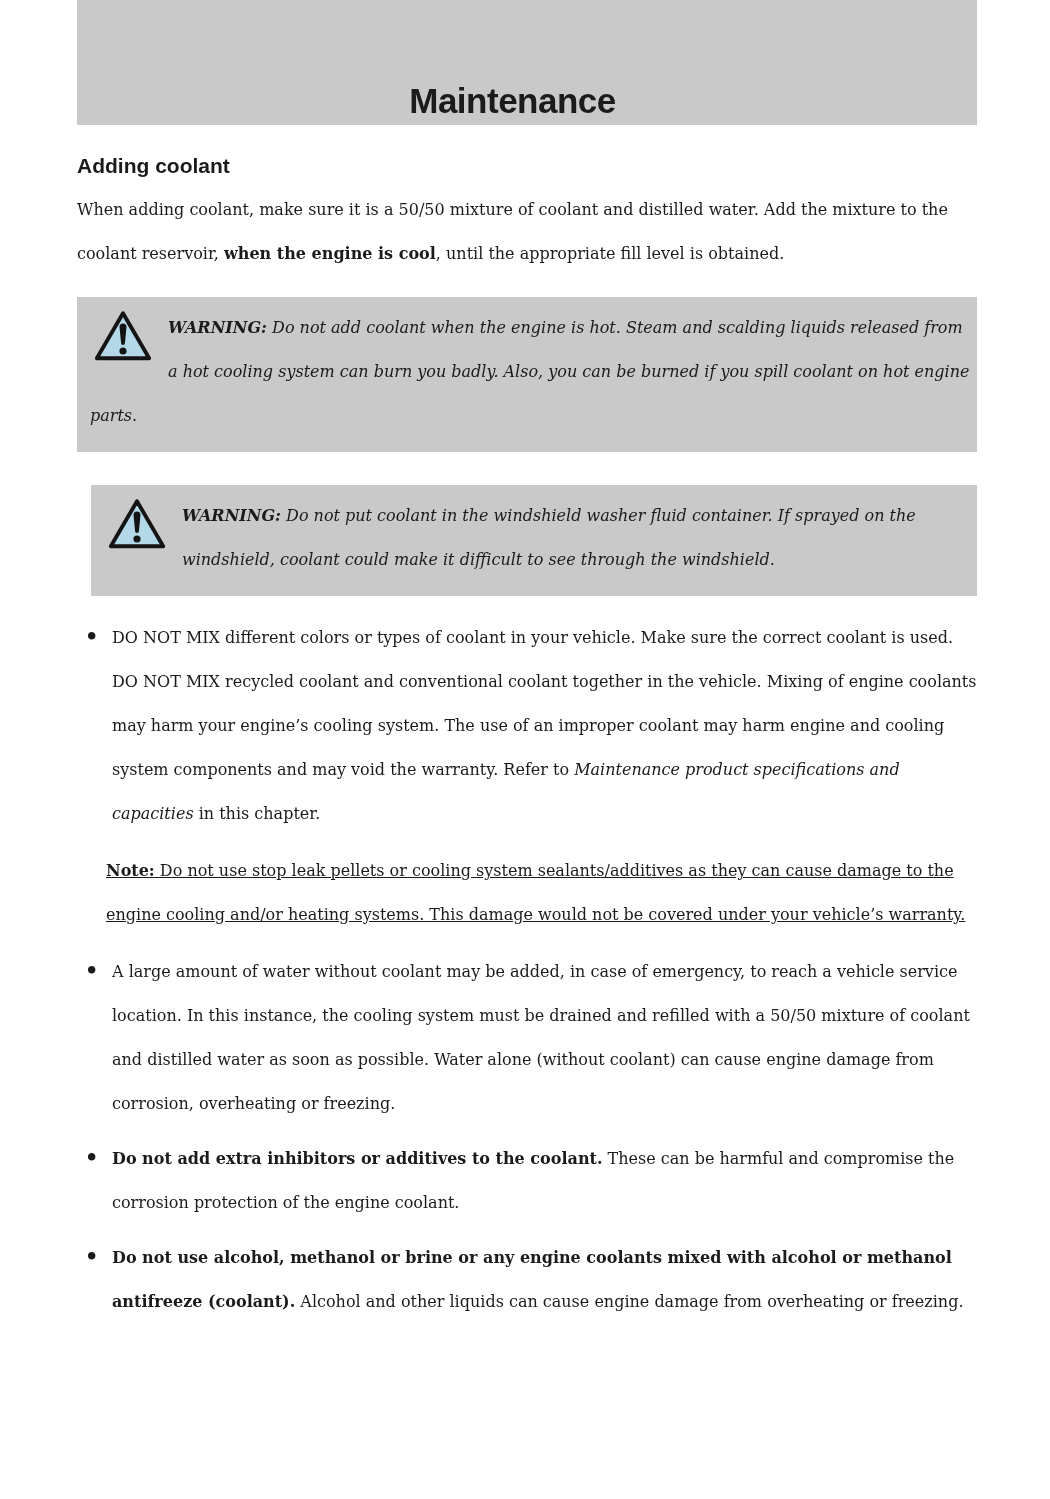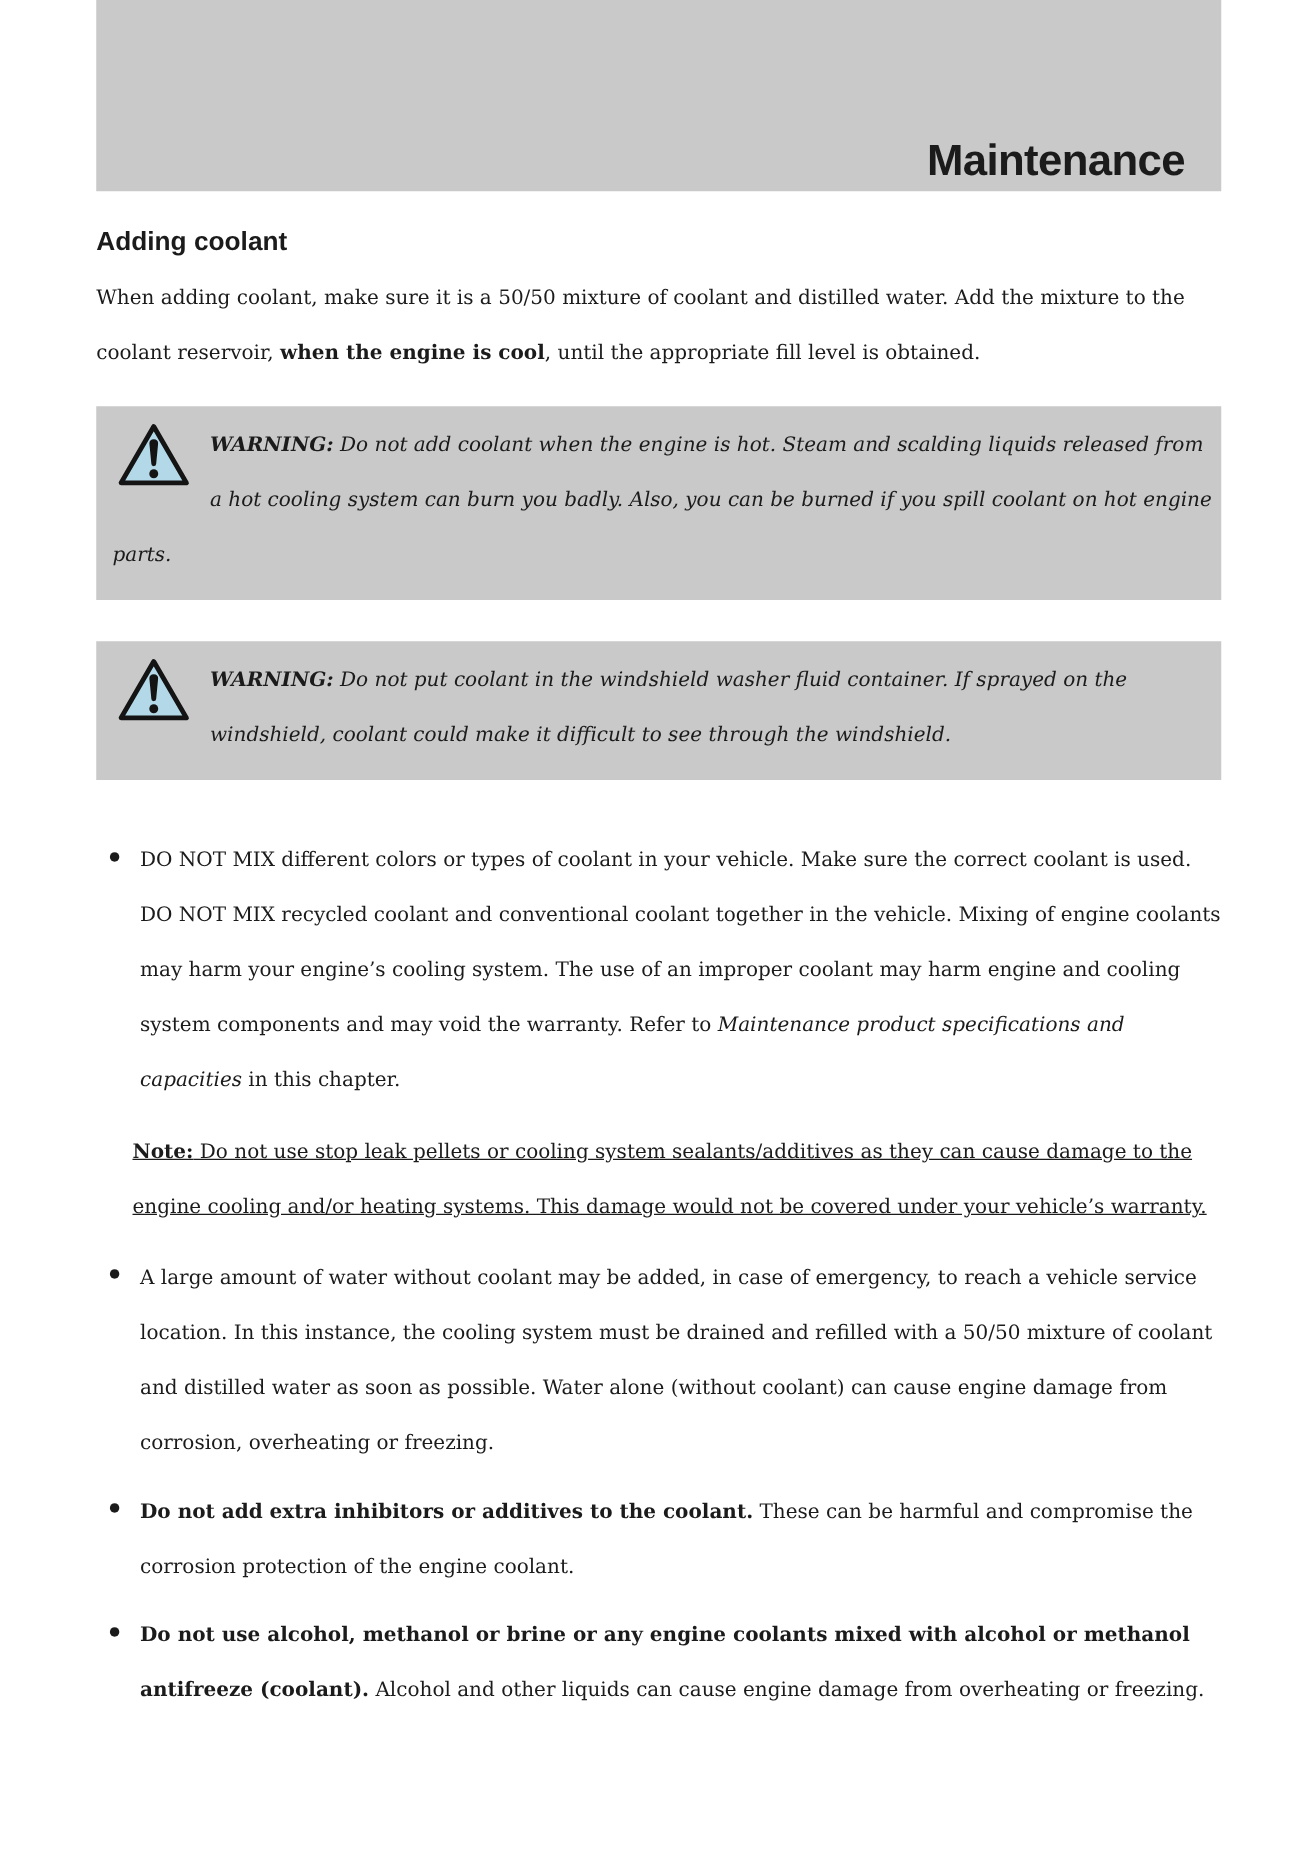--- a/index.html
+++ b/index.html
@@ -11,23 +11,23 @@
   *{margin:0;padding:0;box-sizing:border-box;}
   html,body{background:#ffffff;}
   body{
     width:1050px;height:1499px;
     font-family:"DejaVu Serif","Liberation Serif",serif;
     color:var(--text);
     overflow:hidden;
   }
   .band{
     margin-left:77px;
-    width:900px;height:153px;
+    width:900px;height:125px;
     background:var(--header-band);
-    display:flex;align-items:flex-end;justify-content:flex-end;
+    display:flex;align-items:flex-end;justify-content:center;
   }
   .band h1{
     font-family:"Liberation Sans","DejaVu Sans",sans-serif;
     font-weight:bold;font-size:35px;line-height:1;
     padding:0 29px 7px 0;
     letter-spacing:-0.5px;
   }
   .content{
     margin-left:77px;
     width:900px;
@@ -39,28 +39,28 @@
   }
   .bodytext{font-size:16px;line-height:44px;}
   p.intro{margin-top:12px;}
   .warning-box{
     background:var(--warning-background);
     margin-top:21px;
     padding:9px 4px 14px 13px;
     overflow:hidden;
     font-style:italic;
   }
-  .warning-box.second{margin-top:33px;}
+  .warning-box.second{margin-top:33px;margin-left:14px;}
   .warning-icon{
     float:left;
     width:62px;height:57px;
     margin:2px 14px 2px 2px;
   }
   .warning-icon svg{width:100%;height:100%;display:block;}
-  .list{margin-top:42px;}
+  .list{margin-top:20px;}
   .bullet-item{
     position:relative;
     padding-left:35px;
     margin-bottom:11px;
   }
   .bullet-item::before{
     content:"\2022";
     position:absolute;left:7px;top:-1px;
     font-size:26px;
   }

